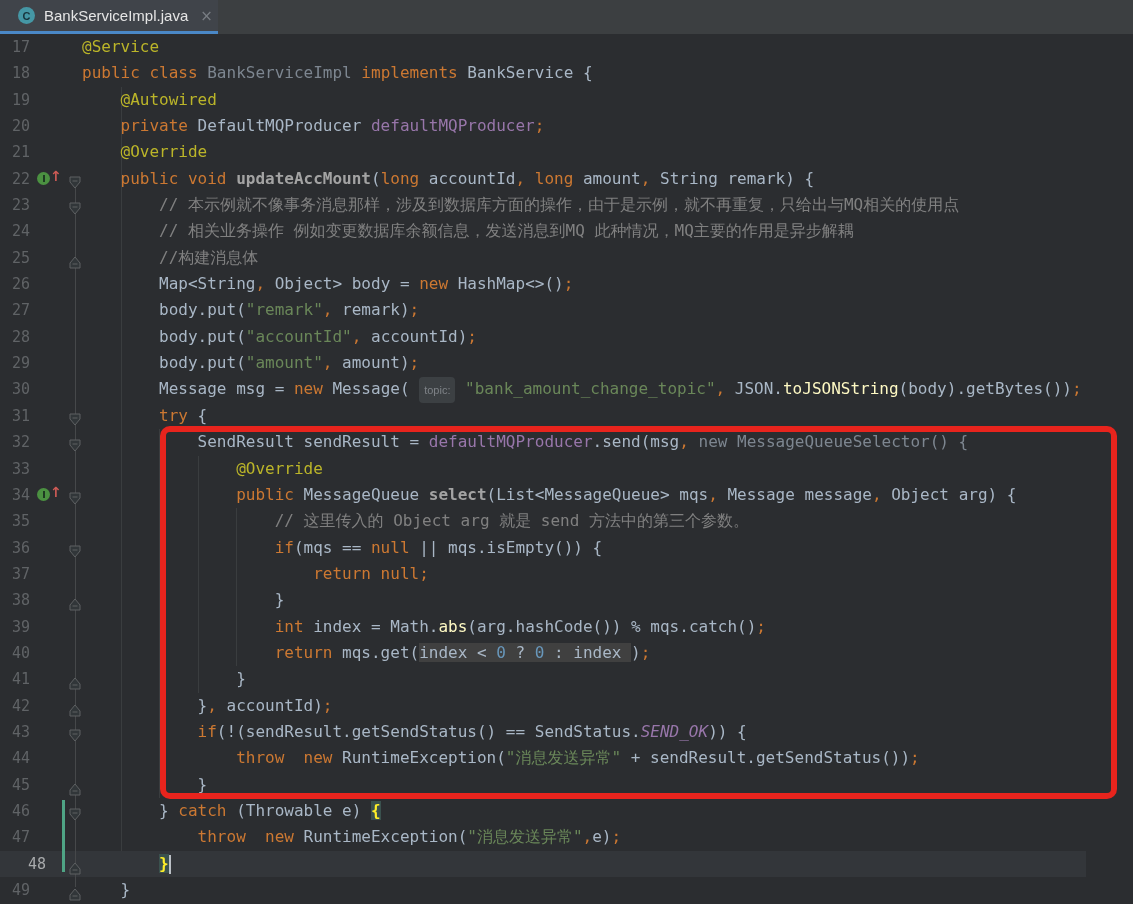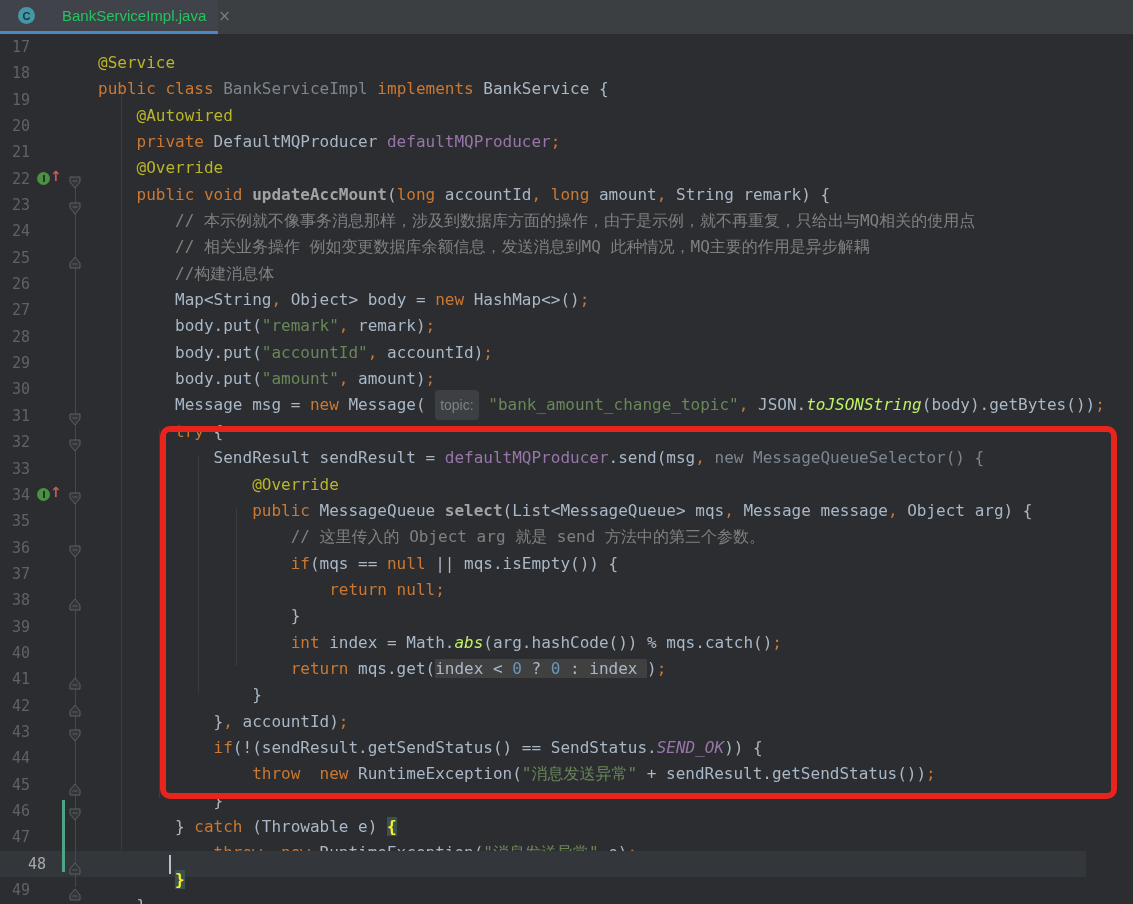--- a/index.html
+++ b/index.html
@@ -6,52 +6,52 @@
   *{box-sizing:border-box;}
 
   
   .tabbar{position:absolute;left:0;top:0;width:1133px;height:34px;background:#3C3F41;}
   .tab{position:absolute;left:0;top:0;height:31px;width:218px;background:#40444A;
        display:flex;align-items:center;padding-left:18px;}
   .tab-underline{position:absolute;left:0;top:31px;width:218px;height:3px;background:#4A88C7;}
   .class-icon{width:17px;height:17px;border-radius:50%;background:#4597A5;color:#17343C;
        font-family:"Liberation Sans",sans-serif;font-size:11px;font-weight:bold;
        display:flex;align-items:center;justify-content:center;flex:0 0 auto;}
-  .tab-title{font-family:"Liberation Sans","DejaVu Sans",sans-serif;font-size:15px;color:#22c55e;
-       margin-left:27px;white-space:nowrap;}
+  .tab-title{font-family:"Liberation Sans","DejaVu Sans",sans-serif;font-size:15px;color:#e5e5e5;
+       margin-left:9px;white-space:nowrap;}
   .tab-close{font-family:"DejaVu Sans",sans-serif;font-size:15px;color:#787D83;margin-left:12px;cursor:pointer;}
 
   
   .editor{position:absolute;left:0;top:34px;width:1086px;height:870px;background:#2B2D30;
        font-family:"DejaVu Sans Mono","Liberation Mono",monospace;font-size:16px;}
   .line{position:relative;height:26.35px;line-height:26.35px;white-space:pre;}
   .line.caret-line{background:#33363A;}
   .ln{position:absolute;left:12px;top:0;color:#606366;font-size:15px;}
   .caret-line .ln{color:#A8AAAC;margin-left:16px;}
   .ovr{position:absolute;left:37px;top:5px;width:24px;height:16px;cursor:pointer;}
   .ovr-circle{position:absolute;left:0;top:1px;width:13px;height:13px;border-radius:50%;background:#4B9141;}
   .ovr-slot{position:absolute;left:5.5px;top:4px;width:2.5px;height:7px;background:#1E3A22;}
   .ovr-arrow{position:absolute;left:13px;top:-3px;color:#CF5B56;font-size:14px;font-weight:bold;
        font-family:"DejaVu Sans",sans-serif;line-height:16px;}
   .fold{position:absolute;left:69px;top:6px;width:12px;height:14px;cursor:pointer;z-index:3;}
-  .code{position:absolute;left:82px;top:0;margin:16px;font:inherit;color:#A9B7C6;white-space:pre;cursor:text;}
+  .code{position:absolute;left:82px;top:0;margin:0;font:inherit;color:#A9B7C6;white-space:pre;cursor:text;}
 
   
   .tk-pl{color:#A9B7C6}
   .tk-kw{color:#CC7832}
   .tk-ann{color:#BBB529}
   .tk-decl{color:#a3a3a3;font-weight:bold}
   .tk-str{color:#6A8759}
   .tk-cmt{color:#808080}
   .tk-dim{color:#7D8690}
   .tk-fld{color:#9876AA}
   .tk-num{color:#6897BB}
-  .tk-itl{color:#bef264;font-style:italic}
+  .tk-itl{color:#fef9c3;}
   .tk-itp{color:#9876AA;font-style:italic}
-  .tk-hint{background:#3C4043;color:#7E8287;border-radius:4px;padding:7px 5px;font-size:14px;
+  .tk-hint{background:#3C4043;color:#7E8287;border-radius:4px;padding:7px 5px;font-size:11px;
        font-family:"Liberation Sans","DejaVu Sans",sans-serif;}
   .m-hl{background:#404040}
   .m-bm{background:#3A514E;color:#FFEF28;font-weight:bold}
 
   
   .fold-connector{position:absolute;left:74.5px;width:1px;background:#46484A;z-index:1;}
   .indent-guide{position:absolute;width:1px;background:#3A3D3F;z-index:0;}
   .vcs-bar{position:absolute;left:62px;width:3px;background:#4FA485;z-index:2;}
   .red-box{position:absolute;border:6px solid #E8241D;border-radius:10px;z-index:6;pointer-events:none;}
   .caret{position:absolute;width:2px;height:19px;top:4px;background:#BBC0C6;z-index:4;}

